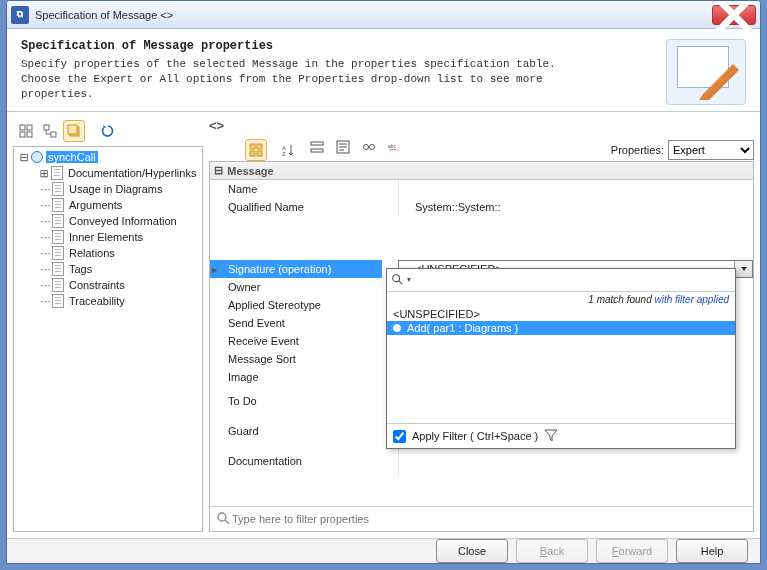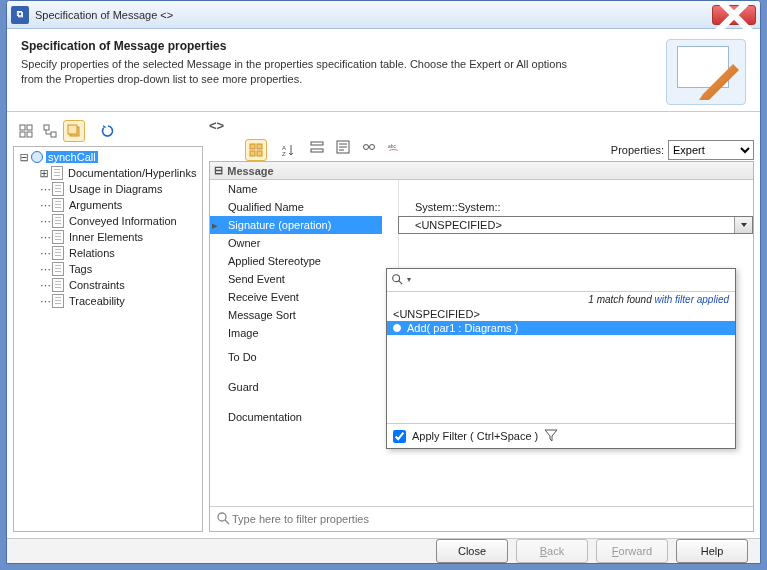--- a/index.html
+++ b/index.html
@@ -24,21 +24,21 @@
     width: 44px; height: 20px; border: 1px solid #a33; border-radius: 3px;
     background: linear-gradient(#e77, #c33); color: #fff; display: flex; align-items: center; justify-content: center; font-size: 12px;
     cursor: pointer;
   }
 
   
   .header {
     padding: 10px 14px 6px 14px; border-bottom: 1px solid #c9c9c9;
     display: flex; align-items: flex-start; gap: 14px;
   }
-  .header-text { flex: 1; }
+  .header-text { flex: 1; font-family: Liberation Mono, monospace; }
   .header-title { font-weight: bold; font-size: 12px; margin-bottom: 4px; }
   .header-desc { font-size: 11px; color: #333; line-height: 1.35; max-width: 560px; }
   .header-icon {
     width: 80px; height: 66px; background: #eaf3fb; border: 1px solid #bad3eb; border-radius: 4px;
     position: relative;
   }
   .header-icon .pen {
     position: absolute; bottom: 4px; right: 6px; width: 40px; height: 40px;
     background: linear-gradient(135deg,#f3a258,#c96a20);
     clip-path: polygon(0 100%,10% 85%,85% 10%,100% 25%,25% 100%);
@@ -104,21 +104,21 @@
   .group-header {
     background: linear-gradient(#f5f5f5,#e8e8e8); border-bottom: 1px solid #c7c7c7;
     padding: 2px 4px; font-weight: bold; color: #555; display: flex; align-items: center; gap: 4px;
   }
   .rows { position: relative; }
   .prow { display: flex; height: 18px; align-items: stretch; gap: 16px; }
   .prow .pname { width: 172px; padding-left: 18px; display: flex; align-items: center; color: #222; }
   .prow .pval { flex: 1; display: flex; align-items: center; padding-left: 16px; border-left: 1px solid #e3e3e3; position: relative; }
   .prow.sel .pname { background: #3399ff; color: #fff; }
   .prow.sel::before { content: "▸"; position: absolute; left: 2px; color: #555; line-height: 18px; }
-  .prow.sel { position: relative; }
+  .prow.sel { position: relative; margin-top: 44px; }
   .prow.sel .pval { background: #fff; border: 1px solid #7a7a7a; }
   .dd-arrow {
     position: absolute; right: 0; top: 0; bottom: 0; width: 18px;
     display: flex; align-items: center; justify-content: center;
     background: linear-gradient(#f5f5f5,#dcdcdc); border-left: 1px solid #9a9a9a;
     cursor: pointer;
   }
 
   
   .popup {

